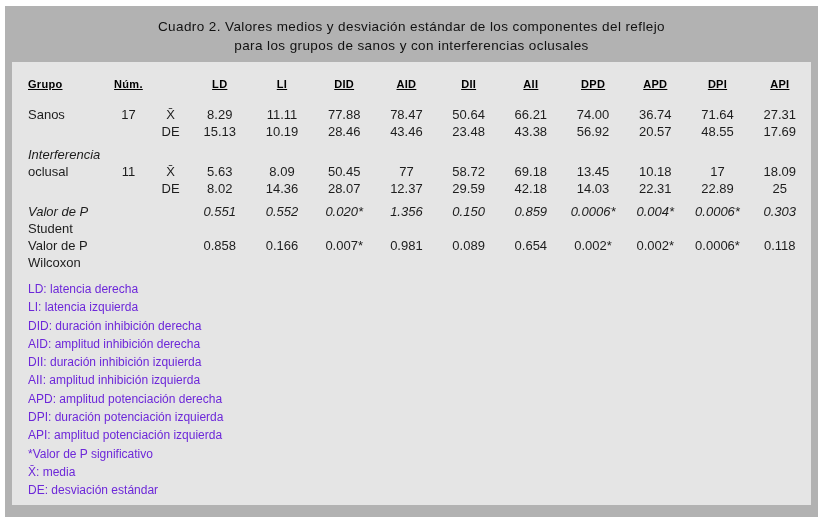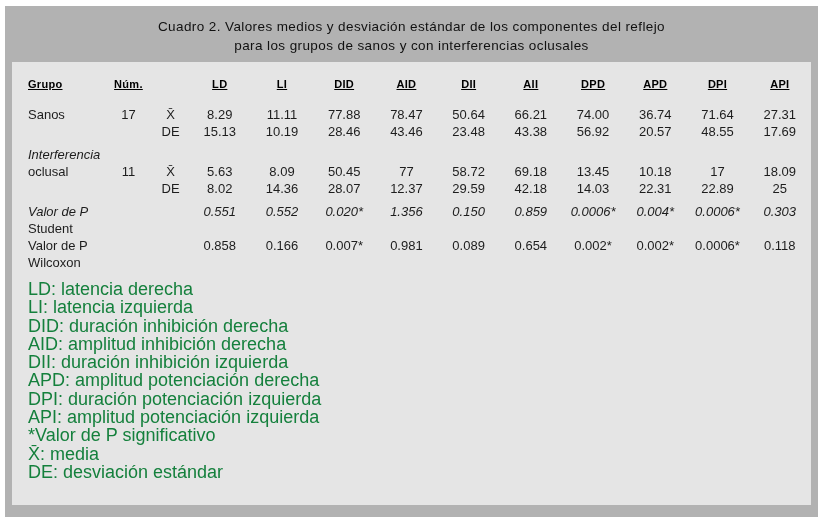--- a/index.html
+++ b/index.html
@@ -68,23 +68,23 @@
   table.data th:first-child,
   table.data td:first-child {
     text-align: left;
     padding-left: 16px;
   }
   tr.row-first td { padding-top: 15px; }
   tr.row-gap td { padding-top: 6px; font-style: italic; }
   .footnotes {
     margin-top: 9px;
     padding-left: 16px;
-    font-size: 18px;
+    font-size: 12px;
     line-height: 18.3px;
-    color: #15803d;
+    color: #6d28d9;
   }
 </style>
 </head>
 <body>
 
 <div class="panel">
   <div class="title-band">
     <div>Cuadro 2. Valores medios y desviación estándar de los componentes del reflejo</div>
     <div>para los grupos de sanos y con interferencias oclusales</div>
   </div>
@@ -259,20 +259,21 @@
           <td></td>
         </tr>
       </tbody>
     </table>
     <div class="footnotes">
       <div>LD: latencia derecha</div>
       <div>LI: latencia izquierda</div>
       <div>DID: duración inhibición derecha</div>
       <div>AID: amplitud inhibición derecha</div>
       <div>DII: duración inhibición izquierda</div>
+      <div>AII: amplitud inhibición izquierda</div>
       <div>APD: amplitud potenciación derecha</div>
       <div>DPI: duración potenciación izquierda</div>
       <div>API: amplitud potenciación izquierda</div>
       <div>*Valor de P significativo</div>
       <div>X̄: media</div>
       <div>DE: desviación estándar</div>
     </div>
   </div>
 </div>
 

